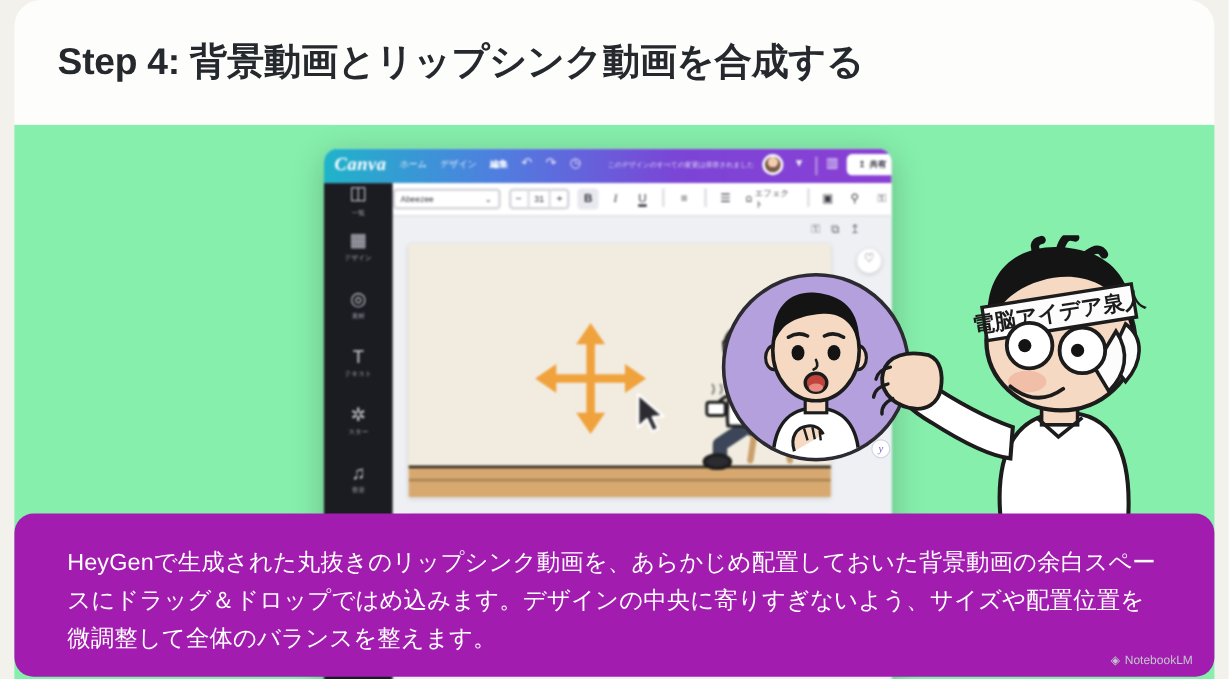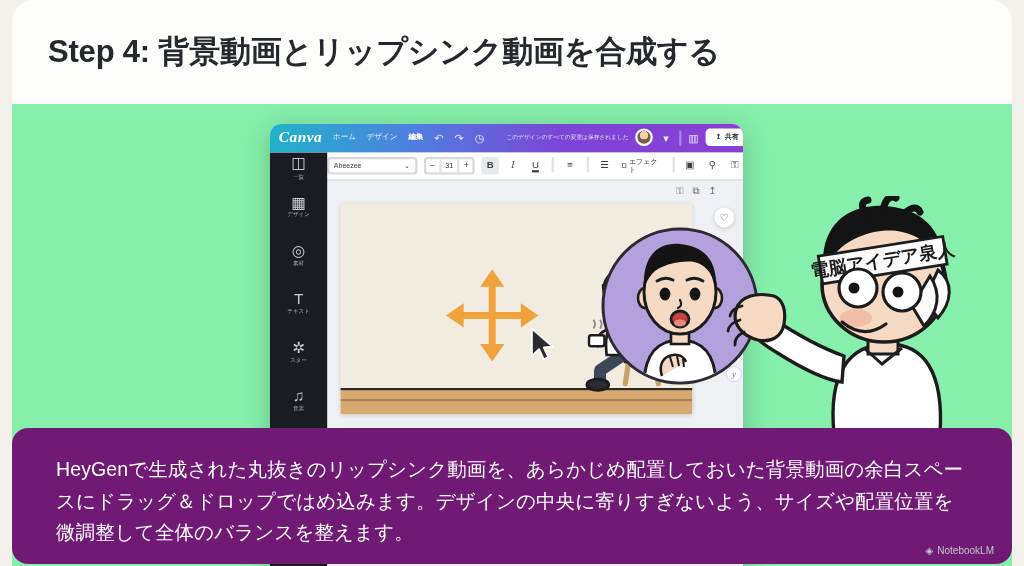--- a/index.html
+++ b/index.html
@@ -339,21 +339,21 @@
     color: #7b63c9;
     z-index: 10;
   }
 
   
   .caption {
     position: absolute;
     left: 12px; top: 428px;
     width: 1000px;
     height: 136px;
-    background: #701a75;
+    background: #a21caf;
     border-radius: 16px;
     padding: 26px 44px 0 44px;
     z-index: 12;
   }
   .caption p {
     color: #ffffff;
     font-size: 19.5px;
     line-height: 1.62;
     font-weight: 500;
     letter-spacing: .1px;

